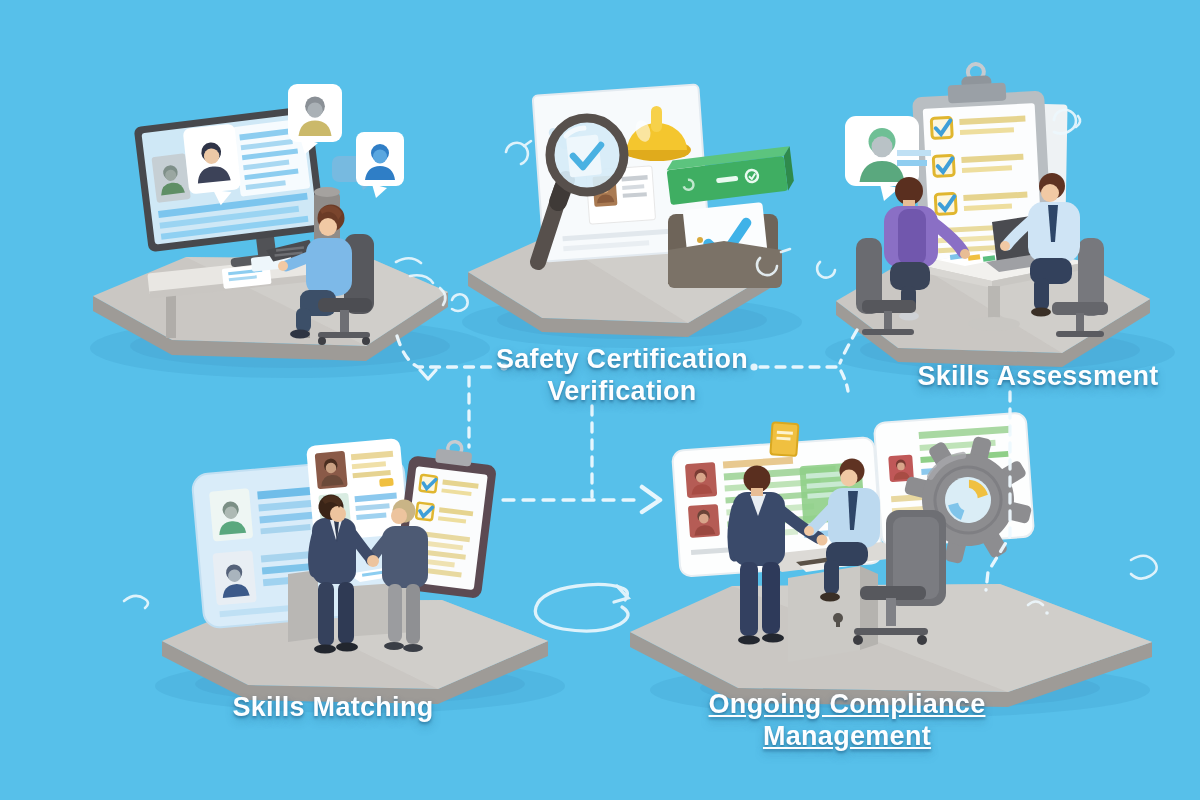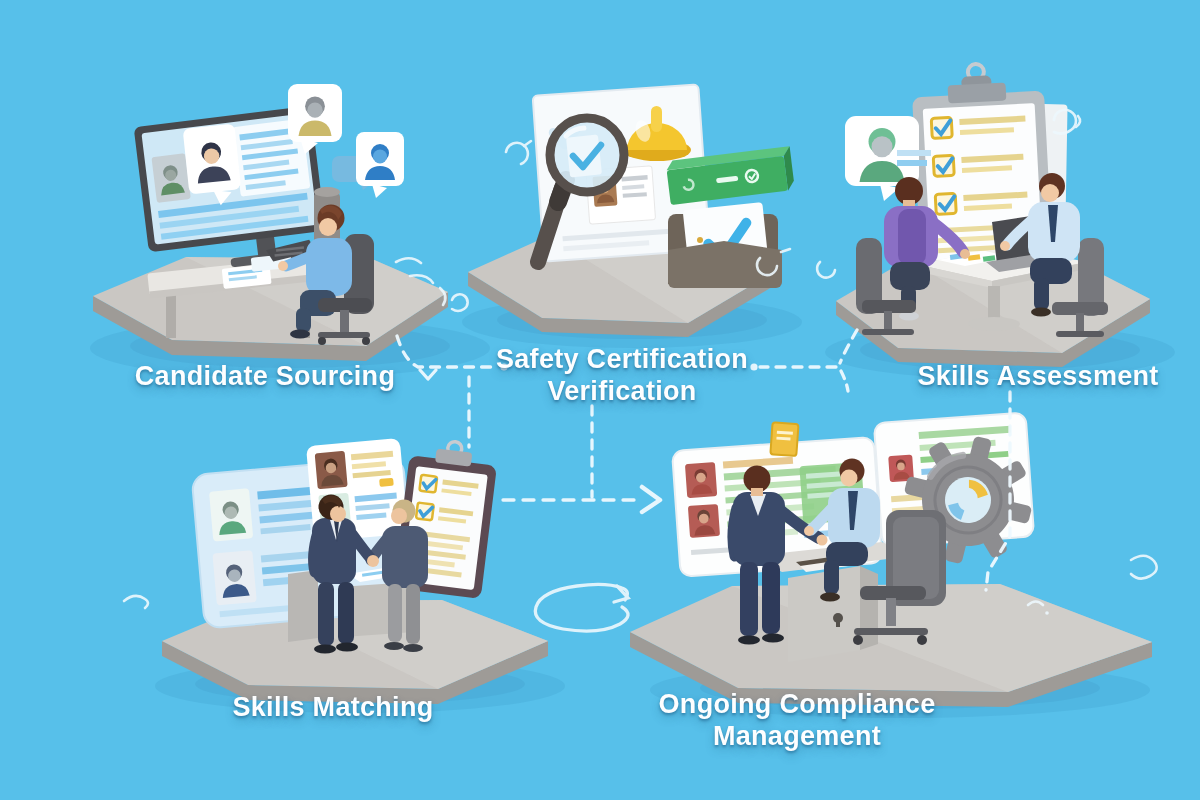--- a/index.html
+++ b/index.html
@@ -6,21 +6,21 @@
   .canvas{position:relative;width:1200px;height:800px;overflow:hidden;background:#57c0ea;}
   .art{position:absolute;left:0;top:0;width:1200px;height:800px;display:block;}
   .lbl{position:absolute;text-align:center;
        font:700 27px/1.2 "Liberation Sans",sans-serif;color:#fdfeff;
        letter-spacing:.3px;
        text-shadow:0 2px 3px rgba(23,84,124,.55),0 5px 10px rgba(23,84,124,.3);}
   .lbl1{left:90px;top:360px;width:350px;}
   .lbl2{left:447px;top:343px;width:350px;}
   .lbl3{left:863px;top:360px;width:350px;}
   .lbl4{left:158px;top:691px;width:350px;}
-  .lbl5{left:597px;top:688px;width:400px;}
+  .lbl5{left:647px;top:688px;width:400px;text-decoration:underline;}
 </style>
 </head>
 <body>
 
 <div class="canvas">
 
 <svg class="art" viewBox="0 0 1200 800" aria-hidden="true">
 <defs>
   <symbol id="person" viewBox="0 0 40 40">
     <circle cx="20" cy="13" r="9" fill="var(--hair,#555)"></circle>
@@ -537,19 +537,18 @@
   <path d="M1028,605 q8,-7 15,0"></path>
   <circle cx="1047" cy="613" r="1.8" fill="#edf8fd" stroke="none"></circle>
   <path d="M1131,560 q14,-9 23,1 q7,9 -4,15 q-11,6 -19,-2"></path>
   <g stroke-width="3.3">
     <path d="M625,600 q6,-9 -3,-12 q-16,-6 -45,-2 q-36,5 -41,21 q-5,16 27,22 q36,6 57,-5 q15,-9 2,-17"></path>
     <polyline points="617,586 628,598 614,602"></polyline>
   </g>
 </g>
 </svg>
 
-<div class="lbl lbl1">Candidate Sourcing</div>
 <div class="lbl lbl2">Safety Certification Verification</div>
 <div class="lbl lbl3">Skills Assessment</div>
 <div class="lbl lbl4">Skills Matching</div>
 <div class="lbl lbl5">Ongoing Compliance Management</div>
 
 </div>
 
 </body></html>

